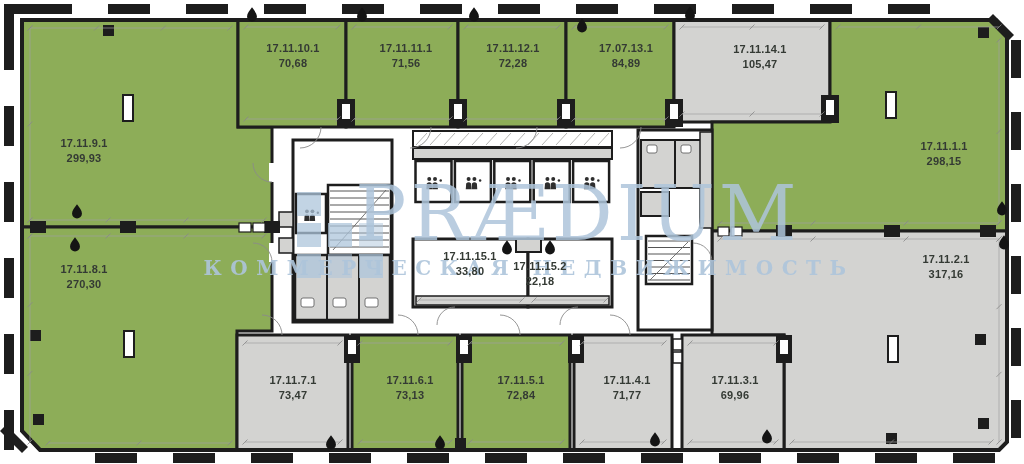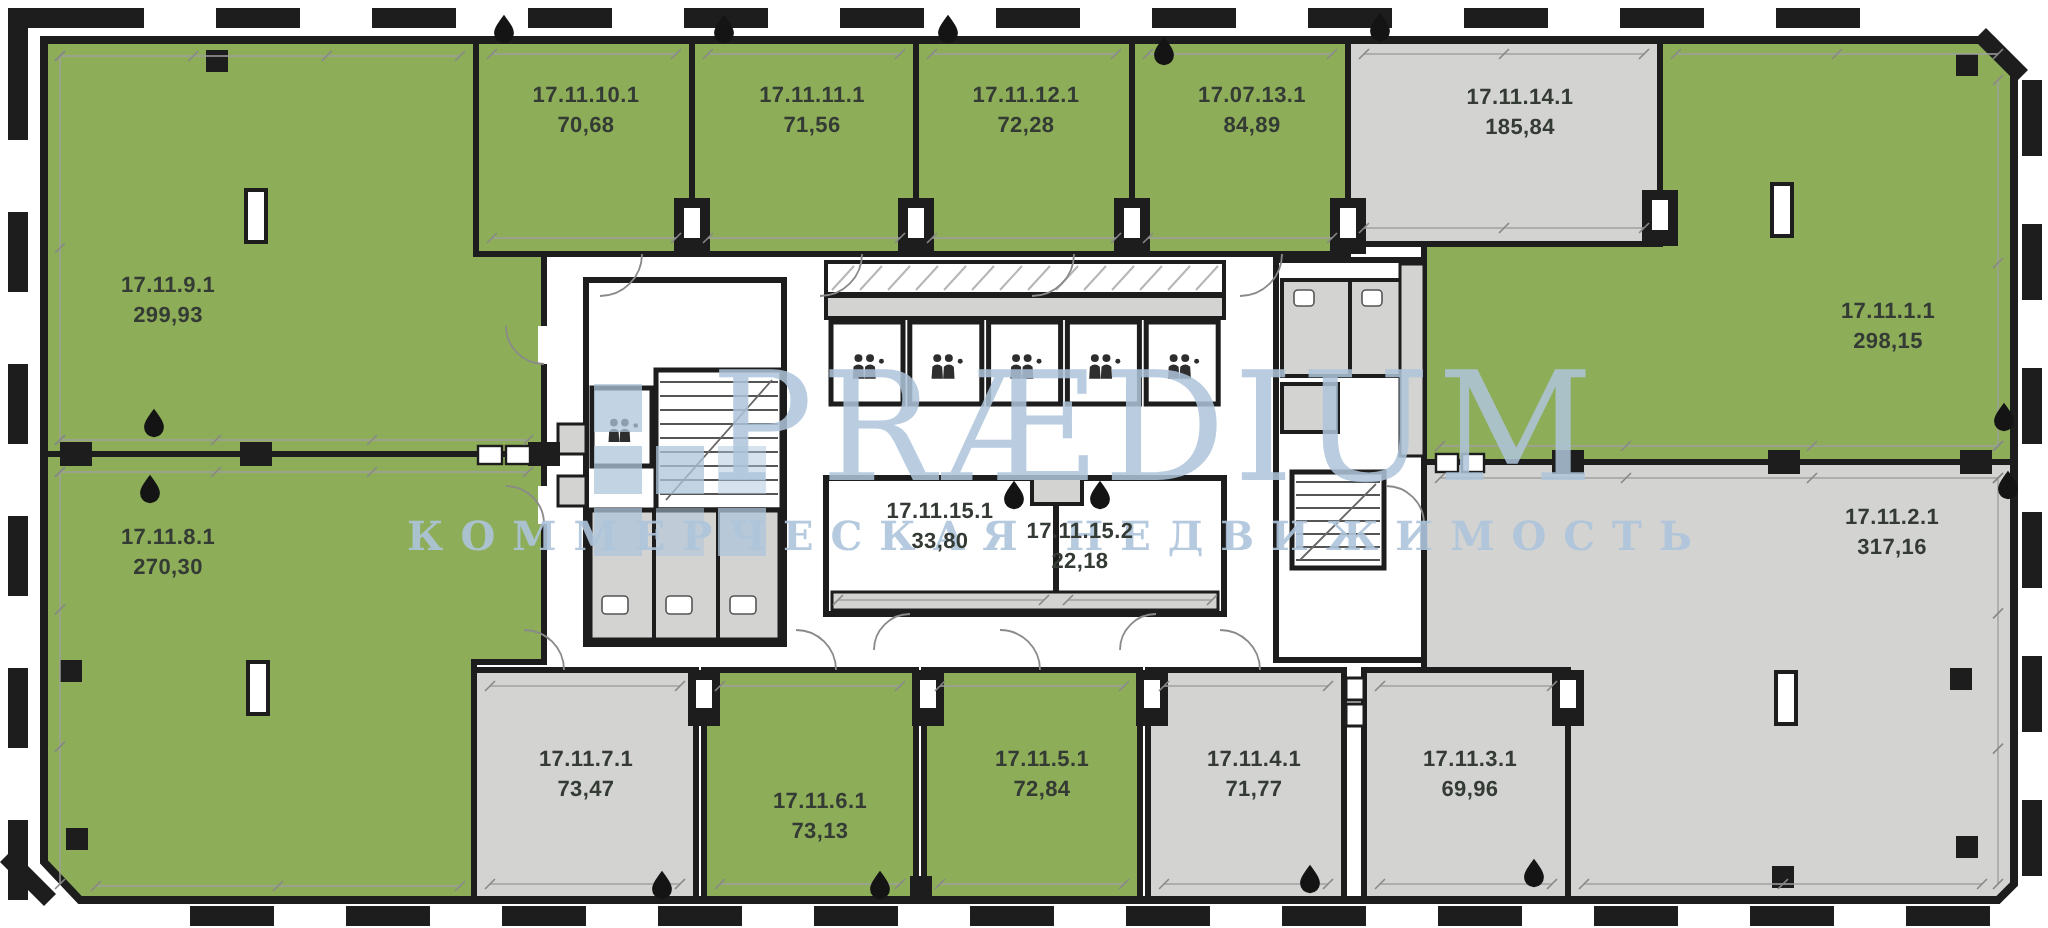--- a/index.html
+++ b/index.html
@@ -404,35 +404,35 @@
   <div class="ulabel" style="left:513px;top:56px">
       <span>17.11.12.1</span>
       <span>72,28</span>
     </div>
   <div class="ulabel" style="left:626px;top:56px">
       <span>17.07.13.1</span>
       <span>84,89</span>
     </div>
   <div class="ulabel" style="left:760px;top:57px">
       <span>17.11.14.1</span>
-      <span>185,84</span>
-    </div>
-  <div class="ulabel" style="left:944px;top:164px">
+      <span>105,47</span>
+    </div>
+  <div class="ulabel" style="left:944px;top:154px">
       <span>17.11.1.1</span>
       <span>298,15</span>
     </div>
   <div class="ulabel" style="left:946px;top:267px">
       <span>17.11.2.1</span>
       <span>317,16</span>
     </div>
   <div class="ulabel" style="left:293px;top:388px">
       <span>17.11.7.1</span>
       <span>73,47</span>
     </div>
-  <div class="ulabel" style="left:410px;top:409px">
+  <div class="ulabel" style="left:410px;top:388px">
       <span>17.11.6.1</span>
       <span>73,13</span>
     </div>
   <div class="ulabel" style="left:521px;top:388px">
       <span>17.11.5.1</span>
       <span>72,84</span>
     </div>
   <div class="ulabel" style="left:627px;top:388px">
       <span>17.11.4.1</span>
       <span>71,77</span>

